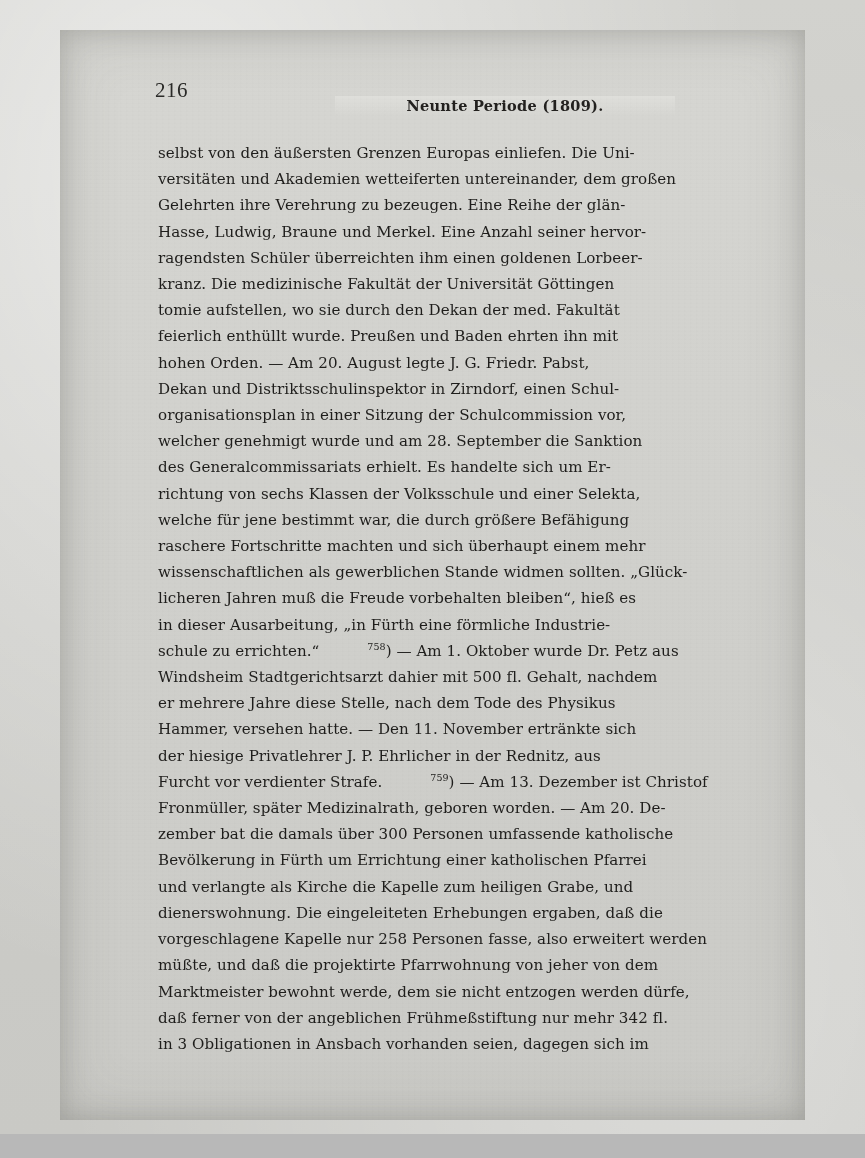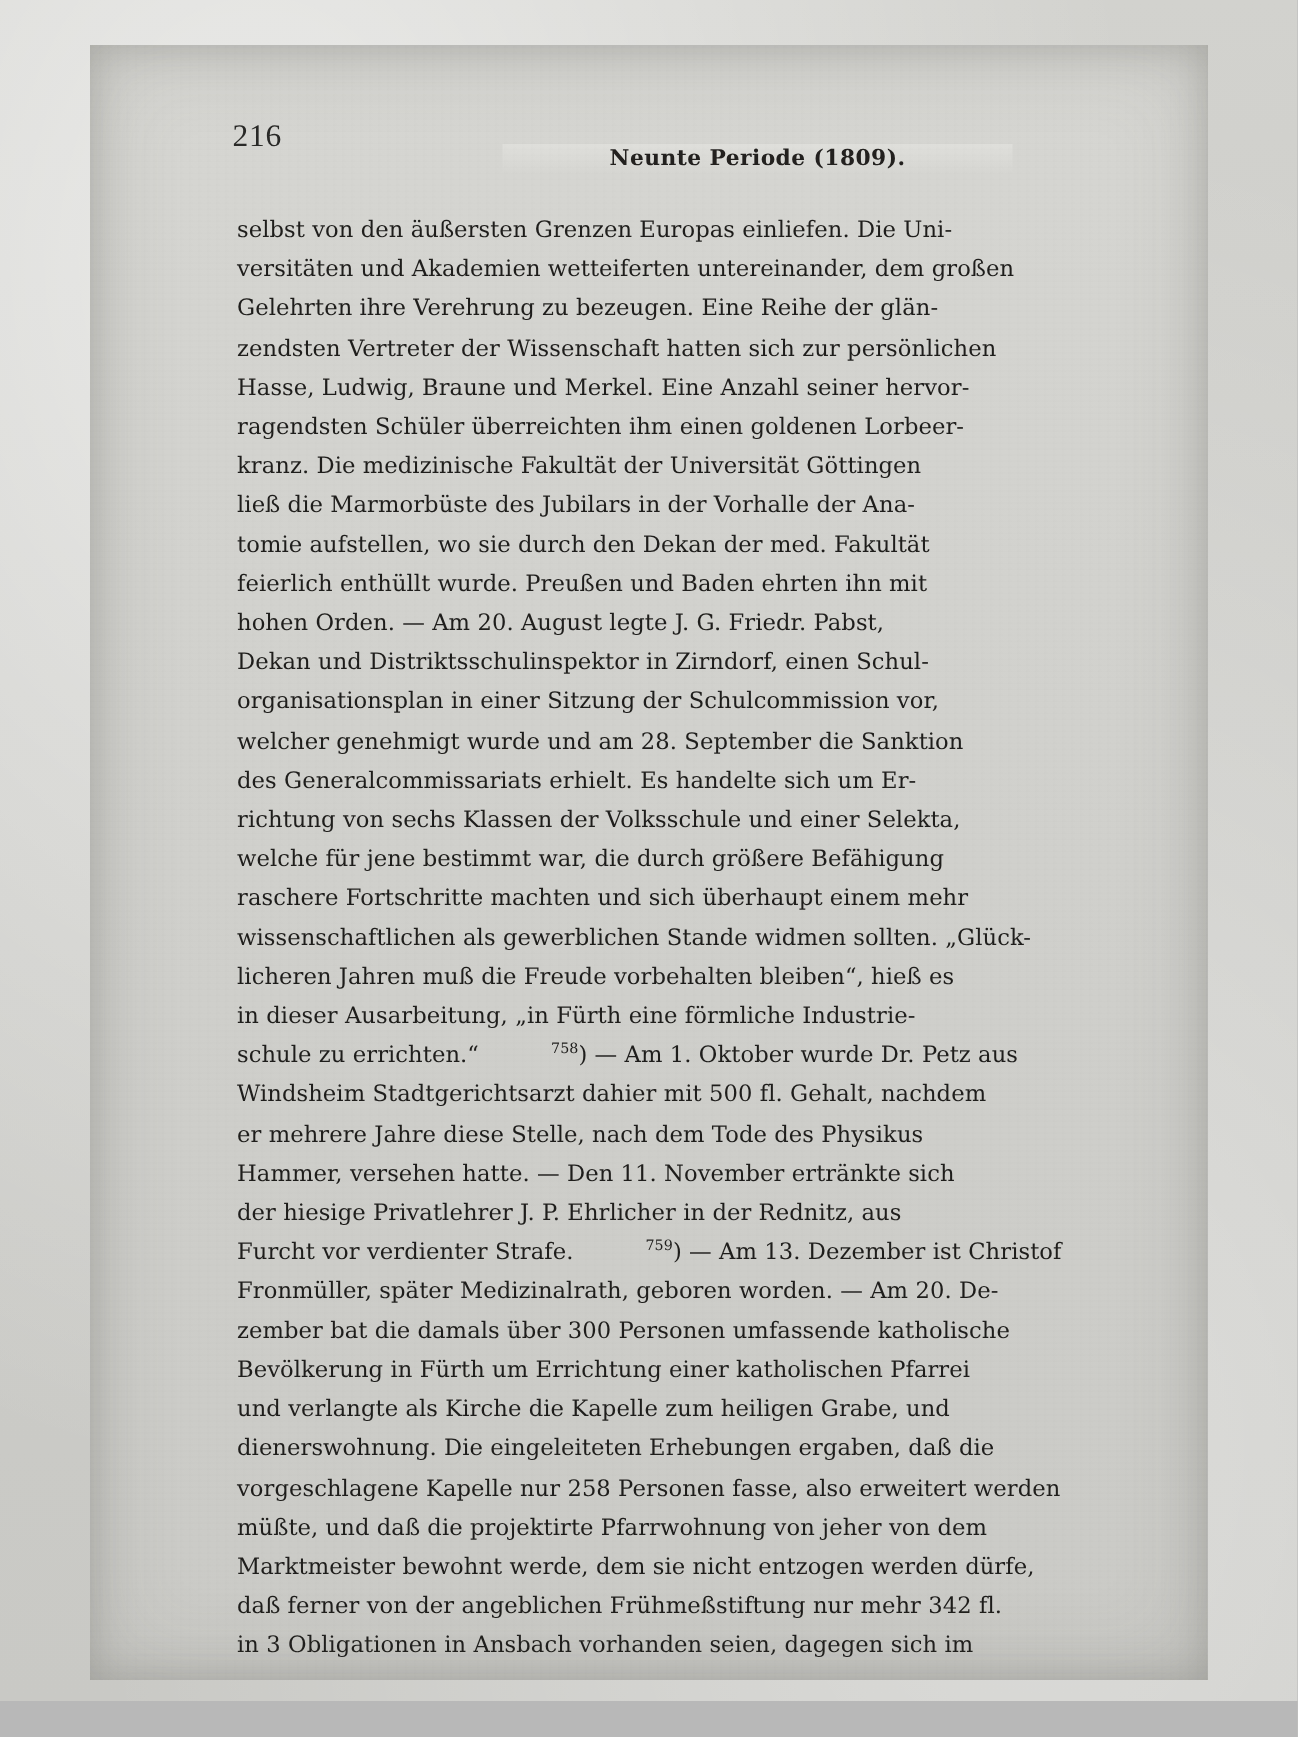--- a/index.html
+++ b/index.html
@@ -117,25 +117,23 @@
     <div class="header">
       <div class="folio">216</div>
       <div class="running-head">Neunte Periode (1809).</div>
     </div>
 
     <div class="body-text">
       <p>
         <span class="line">selbst von den äußersten Grenzen Europas einliefen.  Die Uni-</span>
         <span class="line">versitäten und Akademien wetteiferten untereinander, dem großen</span>
         <span class="line">Gelehrten ihre Verehrung zu bezeugen.  Eine Reihe der glän-</span>
-        <span class="line">zendsten Vertreter der Wissenschaft hatten sich zur persönlichen</span>
         <span class="line">Hasse, Ludwig, Braune und Merkel.  Eine Anzahl seiner hervor-</span>
         <span class="line">ragendsten Schüler überreichten ihm einen goldenen Lorbeer-</span>
         <span class="line">kranz.  Die medizinische Fakultät der Universität Göttingen</span>
-        <span class="line">ließ die Marmorbüste des Jubilars in der Vorhalle der Ana-</span>
         <span class="line">tomie aufstellen, wo sie durch den Dekan der med. Fakultät</span>
         <span class="line">feierlich enthüllt wurde.  Preußen und Baden ehrten ihn mit</span>
         <span class="line">hohen Orden. — Am 20. August legte J. G. Friedr. Pabst,</span>
         <span class="line">Dekan und Distriktsschulinspektor in Zirndorf, einen Schul-</span>
         <span class="line">organisationsplan in einer Sitzung der Schulcommission vor,</span>
         <span class="line">welcher genehmigt wurde und am 28. September die Sanktion</span>
         <span class="line">des Generalcommissariats erhielt.  Es handelte sich um Er-</span>
         <span class="line">richtung von sechs Klassen der Volksschule und einer Selekta,</span>
         <span class="line">welche für jene bestimmt war, die durch größere Befähigung</span>
         <span class="line">raschere Fortschritte machten und sich überhaupt einem mehr</span>

